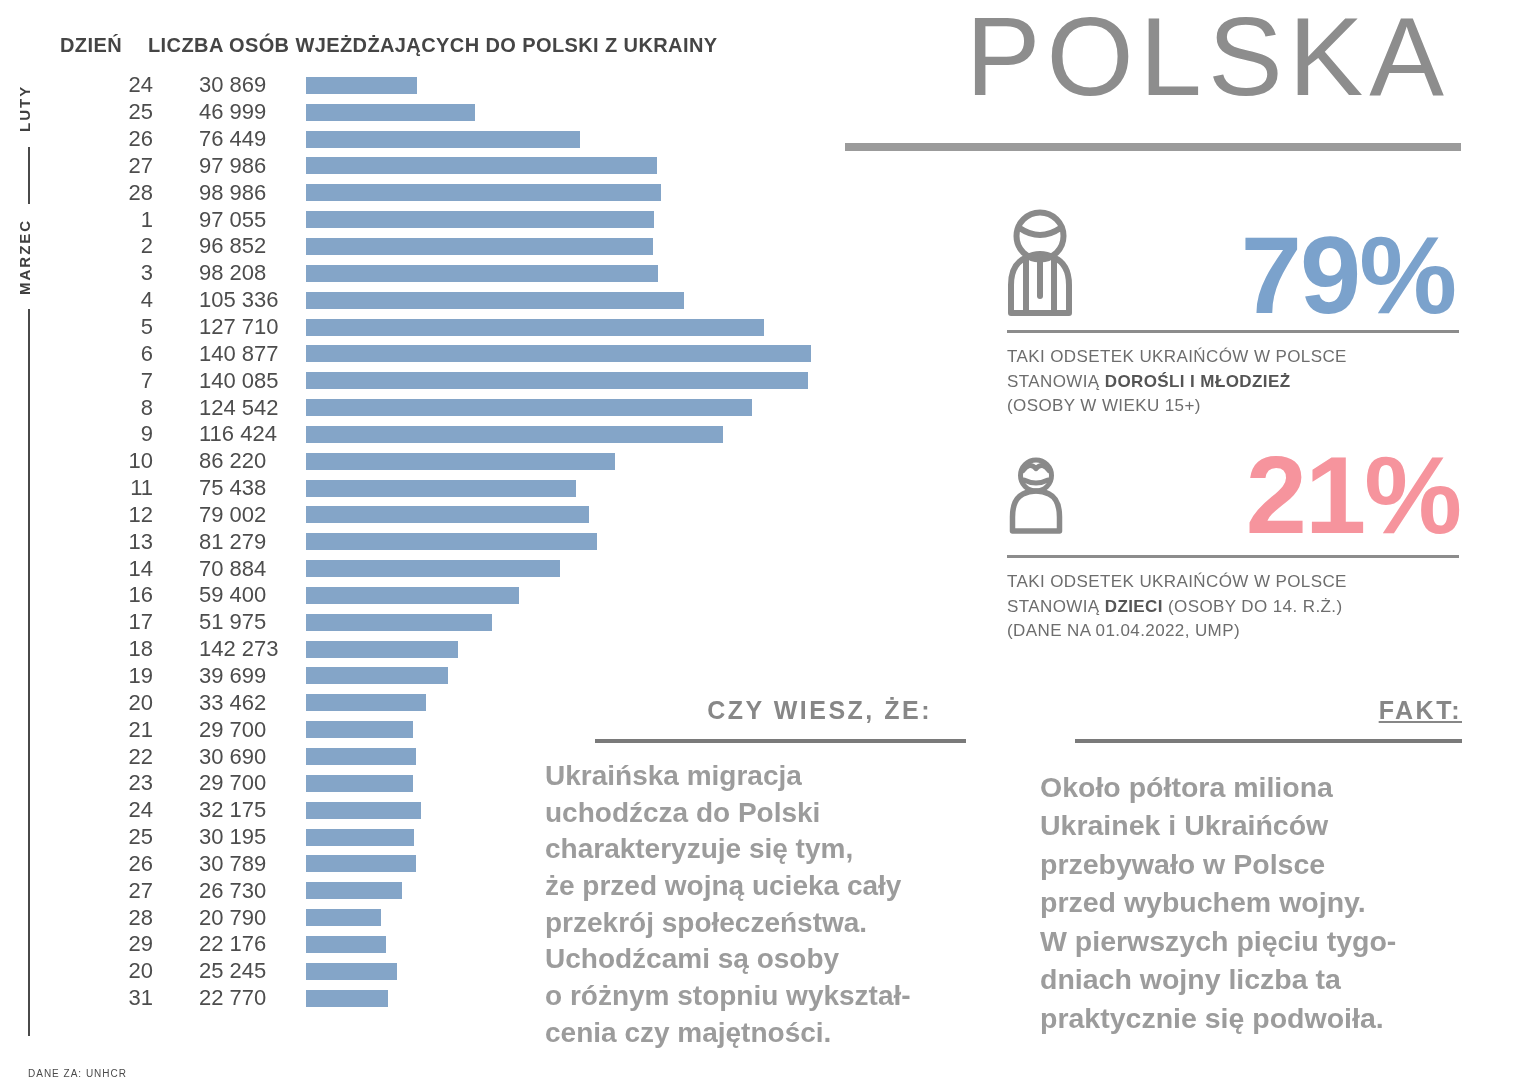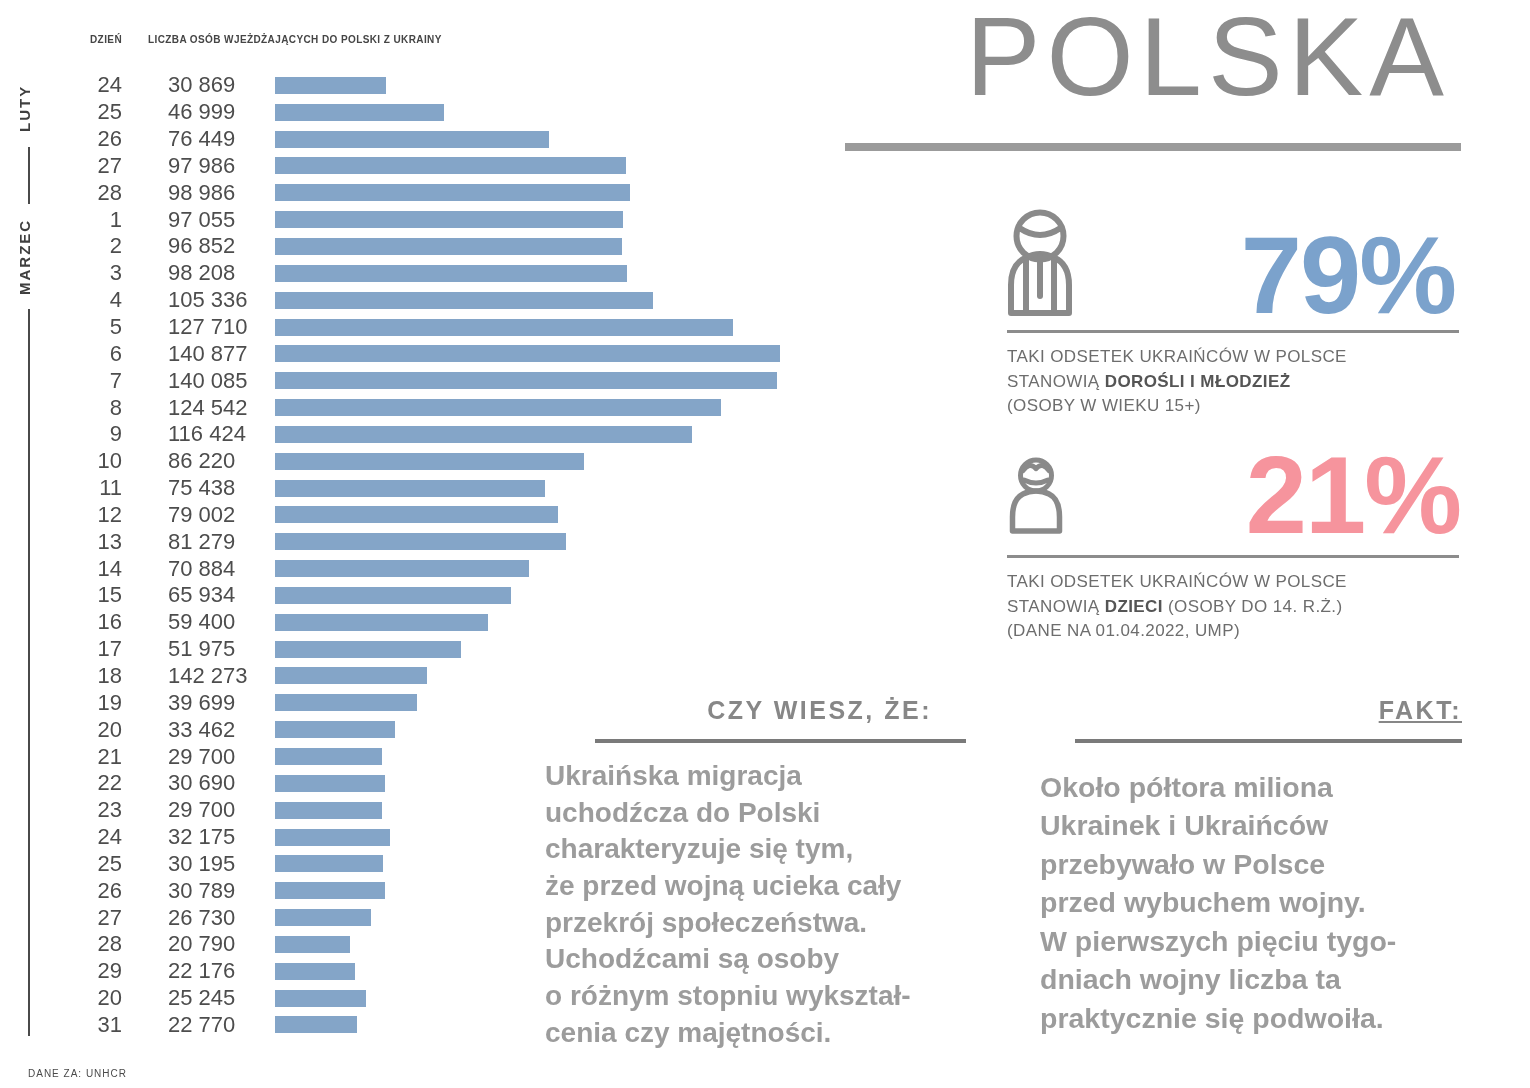--- a/index.html
+++ b/index.html
@@ -4,25 +4,25 @@
 <style>
   html,body{margin:0;padding:0;}
   body{
     width:1530px;height:1088px;position:relative;background:#ffffff;
     font-family:"Liberation Sans", sans-serif;overflow:hidden;
     -webkit-font-smoothing:antialiased;
   }
   
   .col-headers{
     position:absolute;left:0;top:34px;display:flex;align-items:baseline;
-    font-weight:700;font-size:10px;letter-spacing:.4px;color:#454545;
+    font-weight:700;font-size:20px;letter-spacing:.4px;color:#454545;
   }
   .h-day{display:inline-block;width:122px;text-align:right;}
   .h-title{display:inline-block;margin-left:26px;}
-  .rows{position:absolute;left:0;top:72px;}
+  .rows{position:absolute;left:0;top:72px;padding-left:31px;}
   .bar-row{display:flex;align-items:center;height:26.85px;}
   .bar-row .day{
     display:inline-block;width:122px;text-align:right;
     font-size:22px;color:#4d4d4d;
   }
   .bar-row .val{
     display:inline-block;width:105px;margin-left:46px;text-align:left;
     font-size:22px;color:#4d4d4d;white-space:nowrap;
   }
   .bar-row .bar{
@@ -193,25 +193,20 @@
         </div>
         <div class="bar-row">
           <span class="day">13</span>
           <span class="val">81 279</span>
           <span class="bar" style="width: 291.4px;"></span>
         </div>
         <div class="bar-row">
           <span class="day">14</span>
           <span class="val">70 884</span>
           <span class="bar" style="width: 254.1px;"></span>
-        </div>
-        <div class="bar-row">
-          <span class="day">15</span>
-          <span class="val">65 934</span>
-          <span class="bar" style="width: 236.4px;"></span>
         </div>
         <div class="bar-row">
           <span class="day">16</span>
           <span class="val">59 400</span>
           <span class="bar" style="width: 212.9px;"></span>
         </div>
         <div class="bar-row">
           <span class="day">17</span>
           <span class="val">51 975</span>
           <span class="bar" style="width: 186.3px;"></span>

